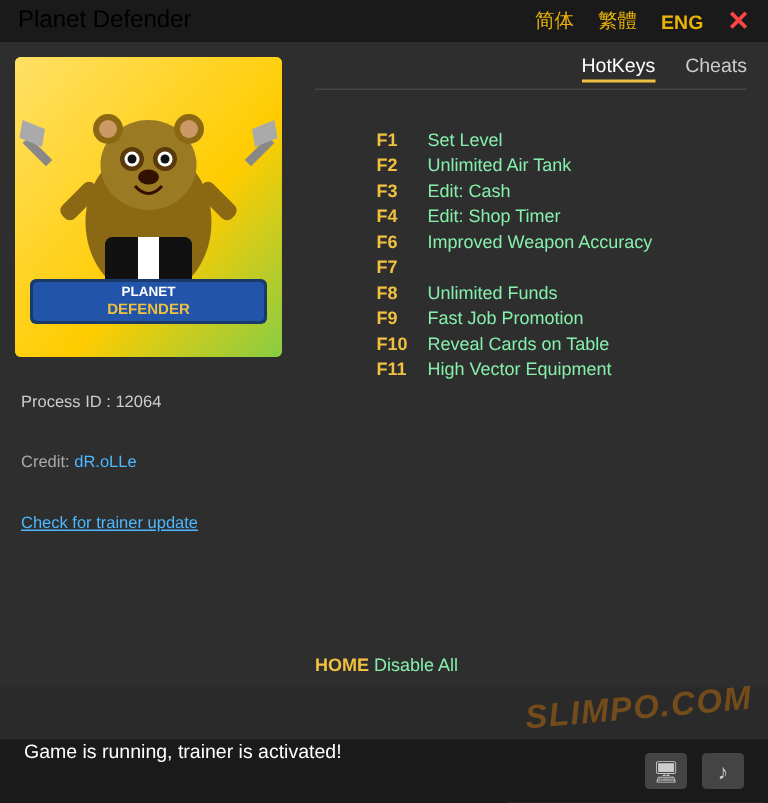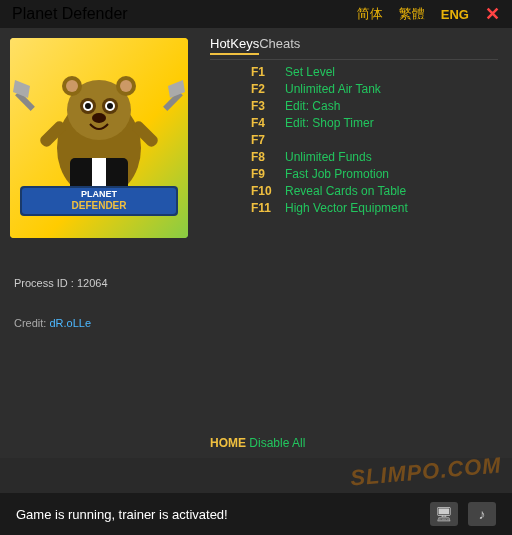--- a/index.html
+++ b/index.html
@@ -52,21 +52,21 @@
     }
 
     
     #left-panel {
       width: 200px;
       min-width: 200px;
       padding: 10px;
       display: flex;
       flex-direction: column;
       align-items: flex-start;
-      gap: 16px;
+      gap: 1px;
     }
 
     #game-image-container {
       width: 178px;
       height: 200px;
       background: linear-gradient(135deg, #ffe066 0%, #ffcc00 40%, #88cc44 100%);
       border-radius: 4px;
       overflow: hidden;
       position: relative;
       display: flex;
@@ -106,23 +106,25 @@
     
     #right-panel {
       flex: 1;
       padding: 8px 14px 8px 10px;
       display: flex;
       flex-direction: column;
     }
 
     #tabs {
       display: flex;
-      margin-bottom: 5px;
+      gap: 20px;
+      margin-bottom: 26px;
       border-bottom: 1px solid #444;
       padding-bottom: 4px;
+      justify-content: flex-end;
     }
     .tab {
       color: #cccccc;
       font-size: 13px;
       cursor: pointer;
       padding-bottom: 2px;
     }
     .tab.active {
       color: #ffffff;
       border-bottom: 2px solid #f0c040;
@@ -139,21 +141,21 @@
       margin-bottom: 3px;
       padding-left: 41px;
     }
     .hotkey-key {
       color: #f0c040;
       font-size: 12px;
       min-width: 34px;
       font-weight: bold;
     }
     .hotkey-desc {
-      color: #22c55e;
+      color: #86efac;
       font-size: 12px;
     }
 
     #disable-all {
       margin-top: 10px;
       color: #dddddd;
       font-size: 12px;
     }
     #disable-all .hotkey-key {
       color: #f0c040;
@@ -162,21 +164,20 @@
 
     
     #statusbar {
       position: absolute;
       bottom: 0;
       left: 0;
       width: 512px;
       height: 42px;
       background: #1a1a1a;
       display: flex;
-      align-items: center;
       justify-content: space-between;
       padding: 0 16px;
       gap: 22px;
     }
     #status-text {
       color: #ffffff;
       font-size: 13px;
     }
     #status-icons {
       display: flex;
@@ -286,20 +287,21 @@
     </div>
 
     <div id="info-section">
       <div>Process ID : 12064</div>
       <br>
       <div>
         <span class="label">Credit:</span>
         <span class="credit-value">dR.oLLe</span>
       </div>
       <br>
+      <a id="update-link">Check for trainer update</a>
     </div>
   </div>
 
   <div id="right-panel">
 
     <div id="tabs">
       <span class="tab active">HotKeys</span>
       <span class="tab">Cheats</span>
     </div>
 
@@ -312,20 +314,24 @@
           <span class="hotkey-key">F2</span>
           <span class="hotkey-desc">Unlimited Air Tank</span>
         </div>
         <div class="hotkey-row">
           <span class="hotkey-key">F3</span>
           <span class="hotkey-desc">Edit: Cash</span>
         </div>
         <div class="hotkey-row">
           <span class="hotkey-key">F4</span>
           <span class="hotkey-desc">Edit: Shop Timer</span>
+        </div>
+        <div class="hotkey-row">
+          <span class="hotkey-key">F6</span>
+          <span class="hotkey-desc">Improved Weapon Accuracy</span>
         </div>
         <div class="hotkey-row">
           <span class="hotkey-key">F7</span>
         </div>
         <div class="hotkey-row">
           <span class="hotkey-key">F8</span>
           <span class="hotkey-desc">Unlimited Funds</span>
         </div>
         <div class="hotkey-row">
           <span class="hotkey-key">F9</span>

